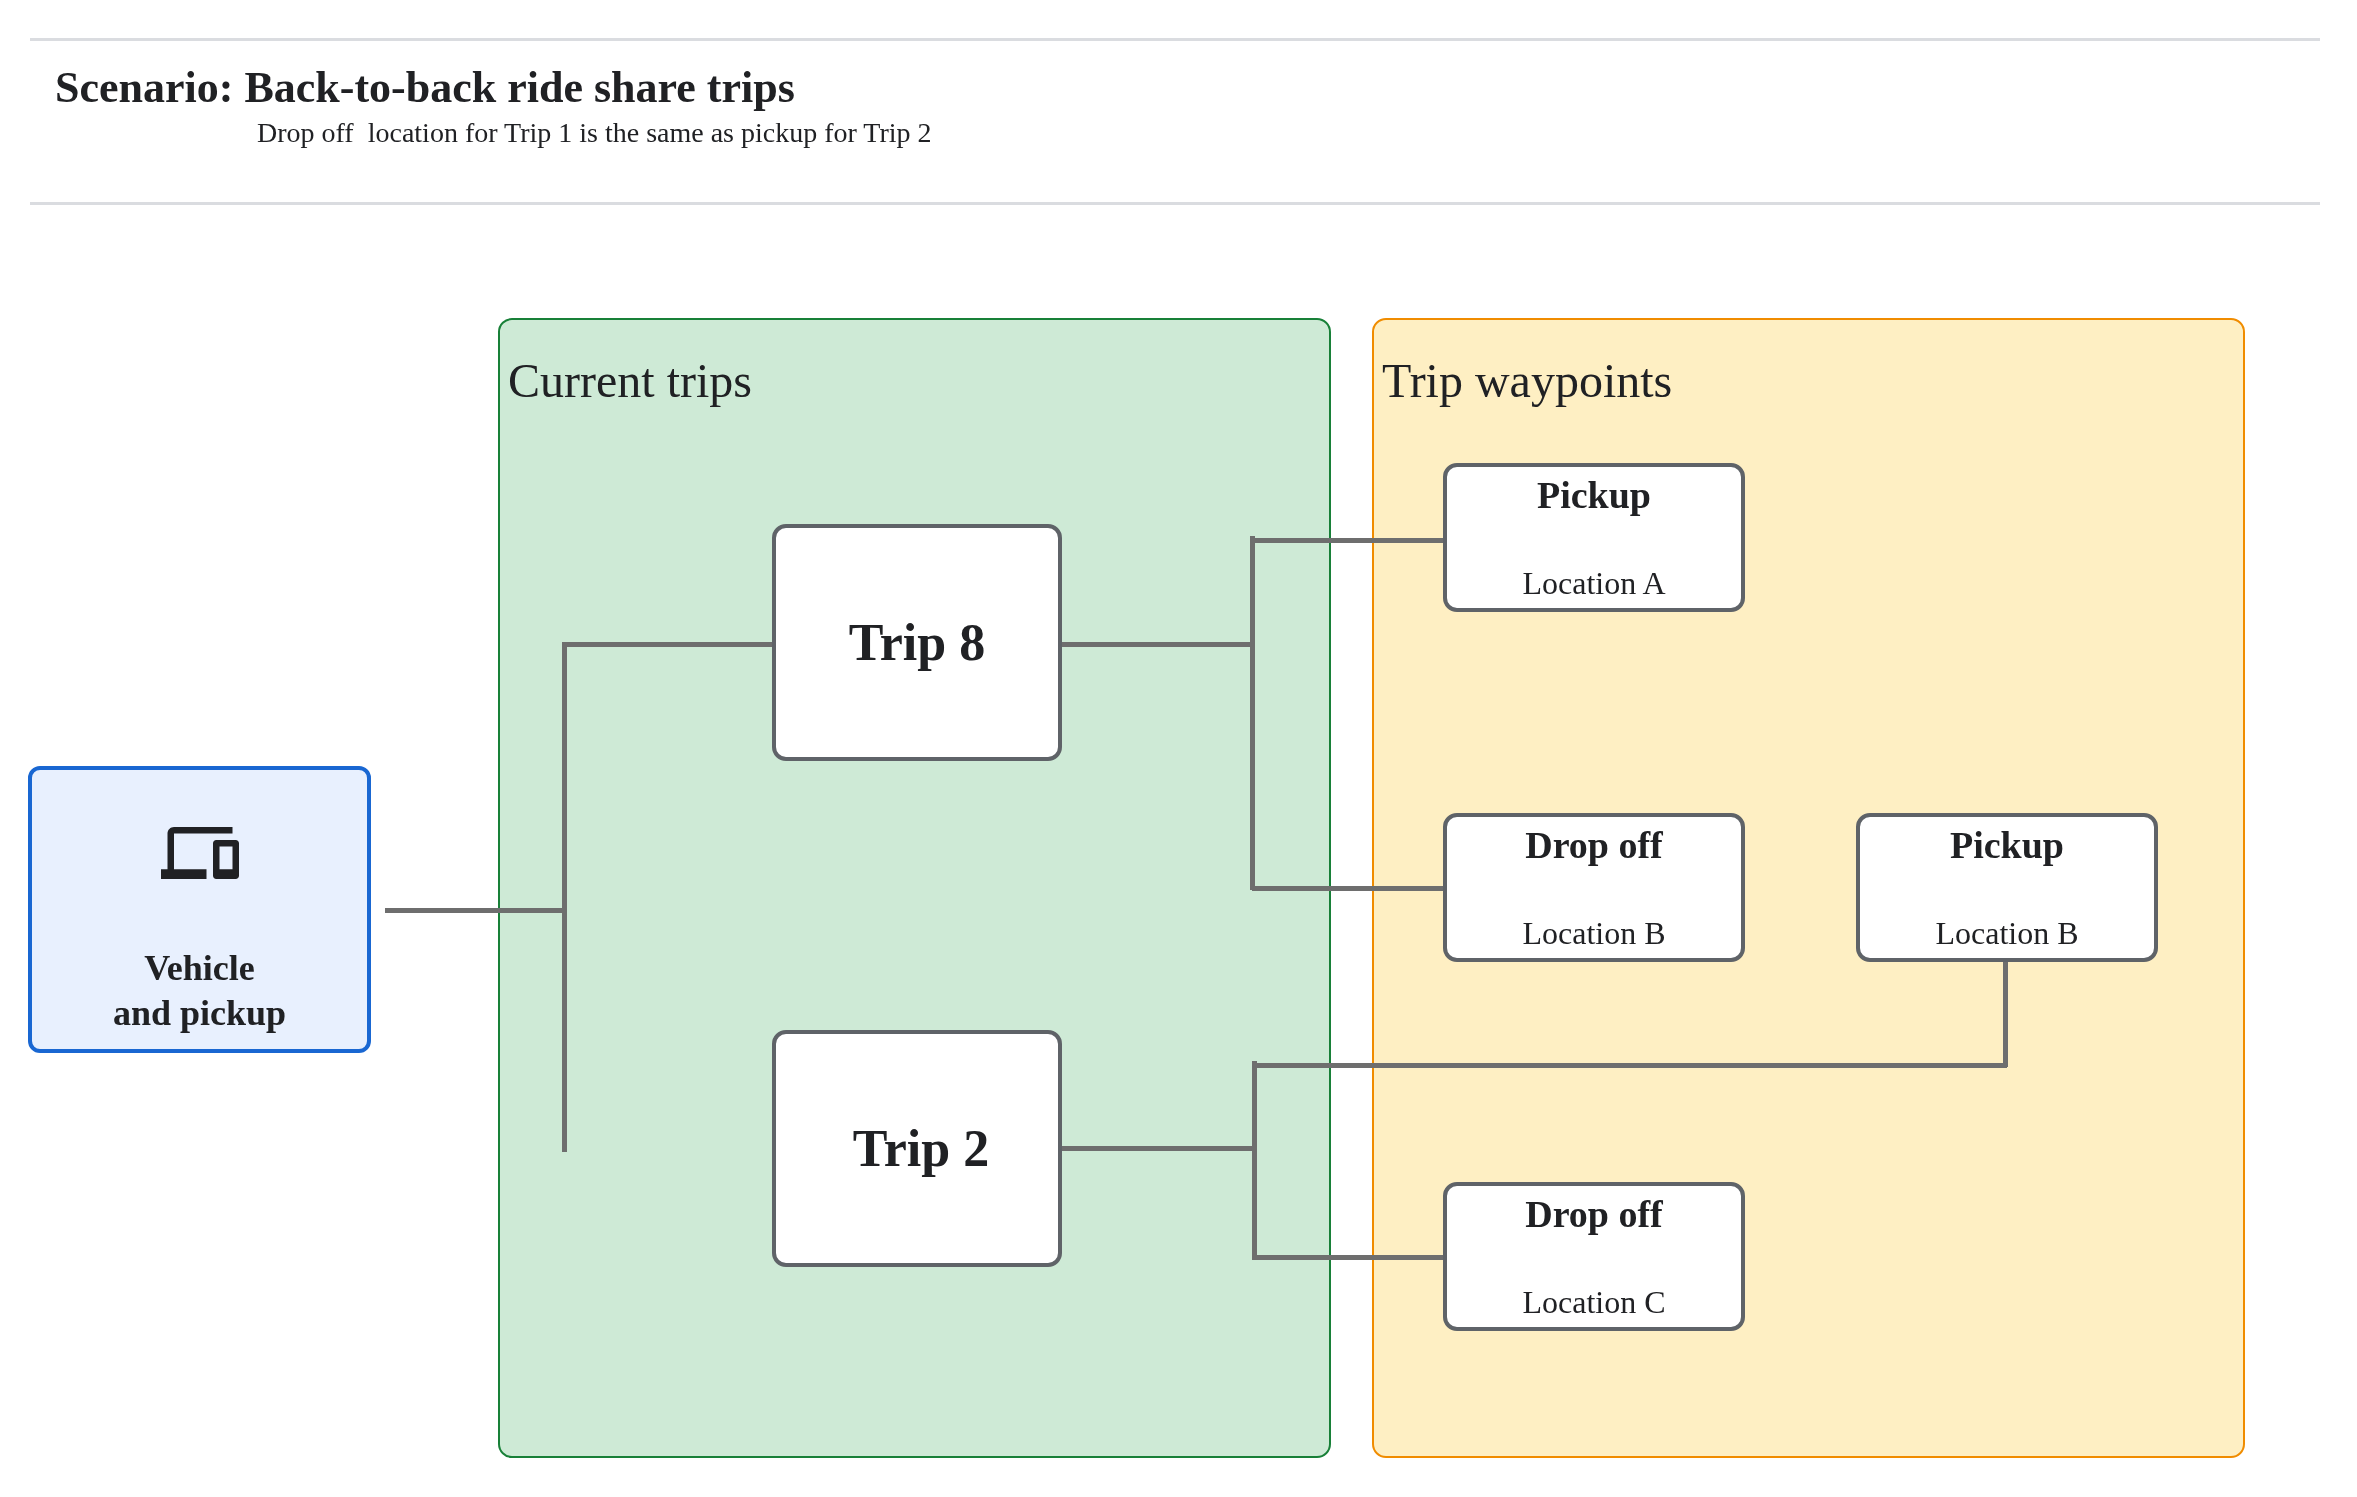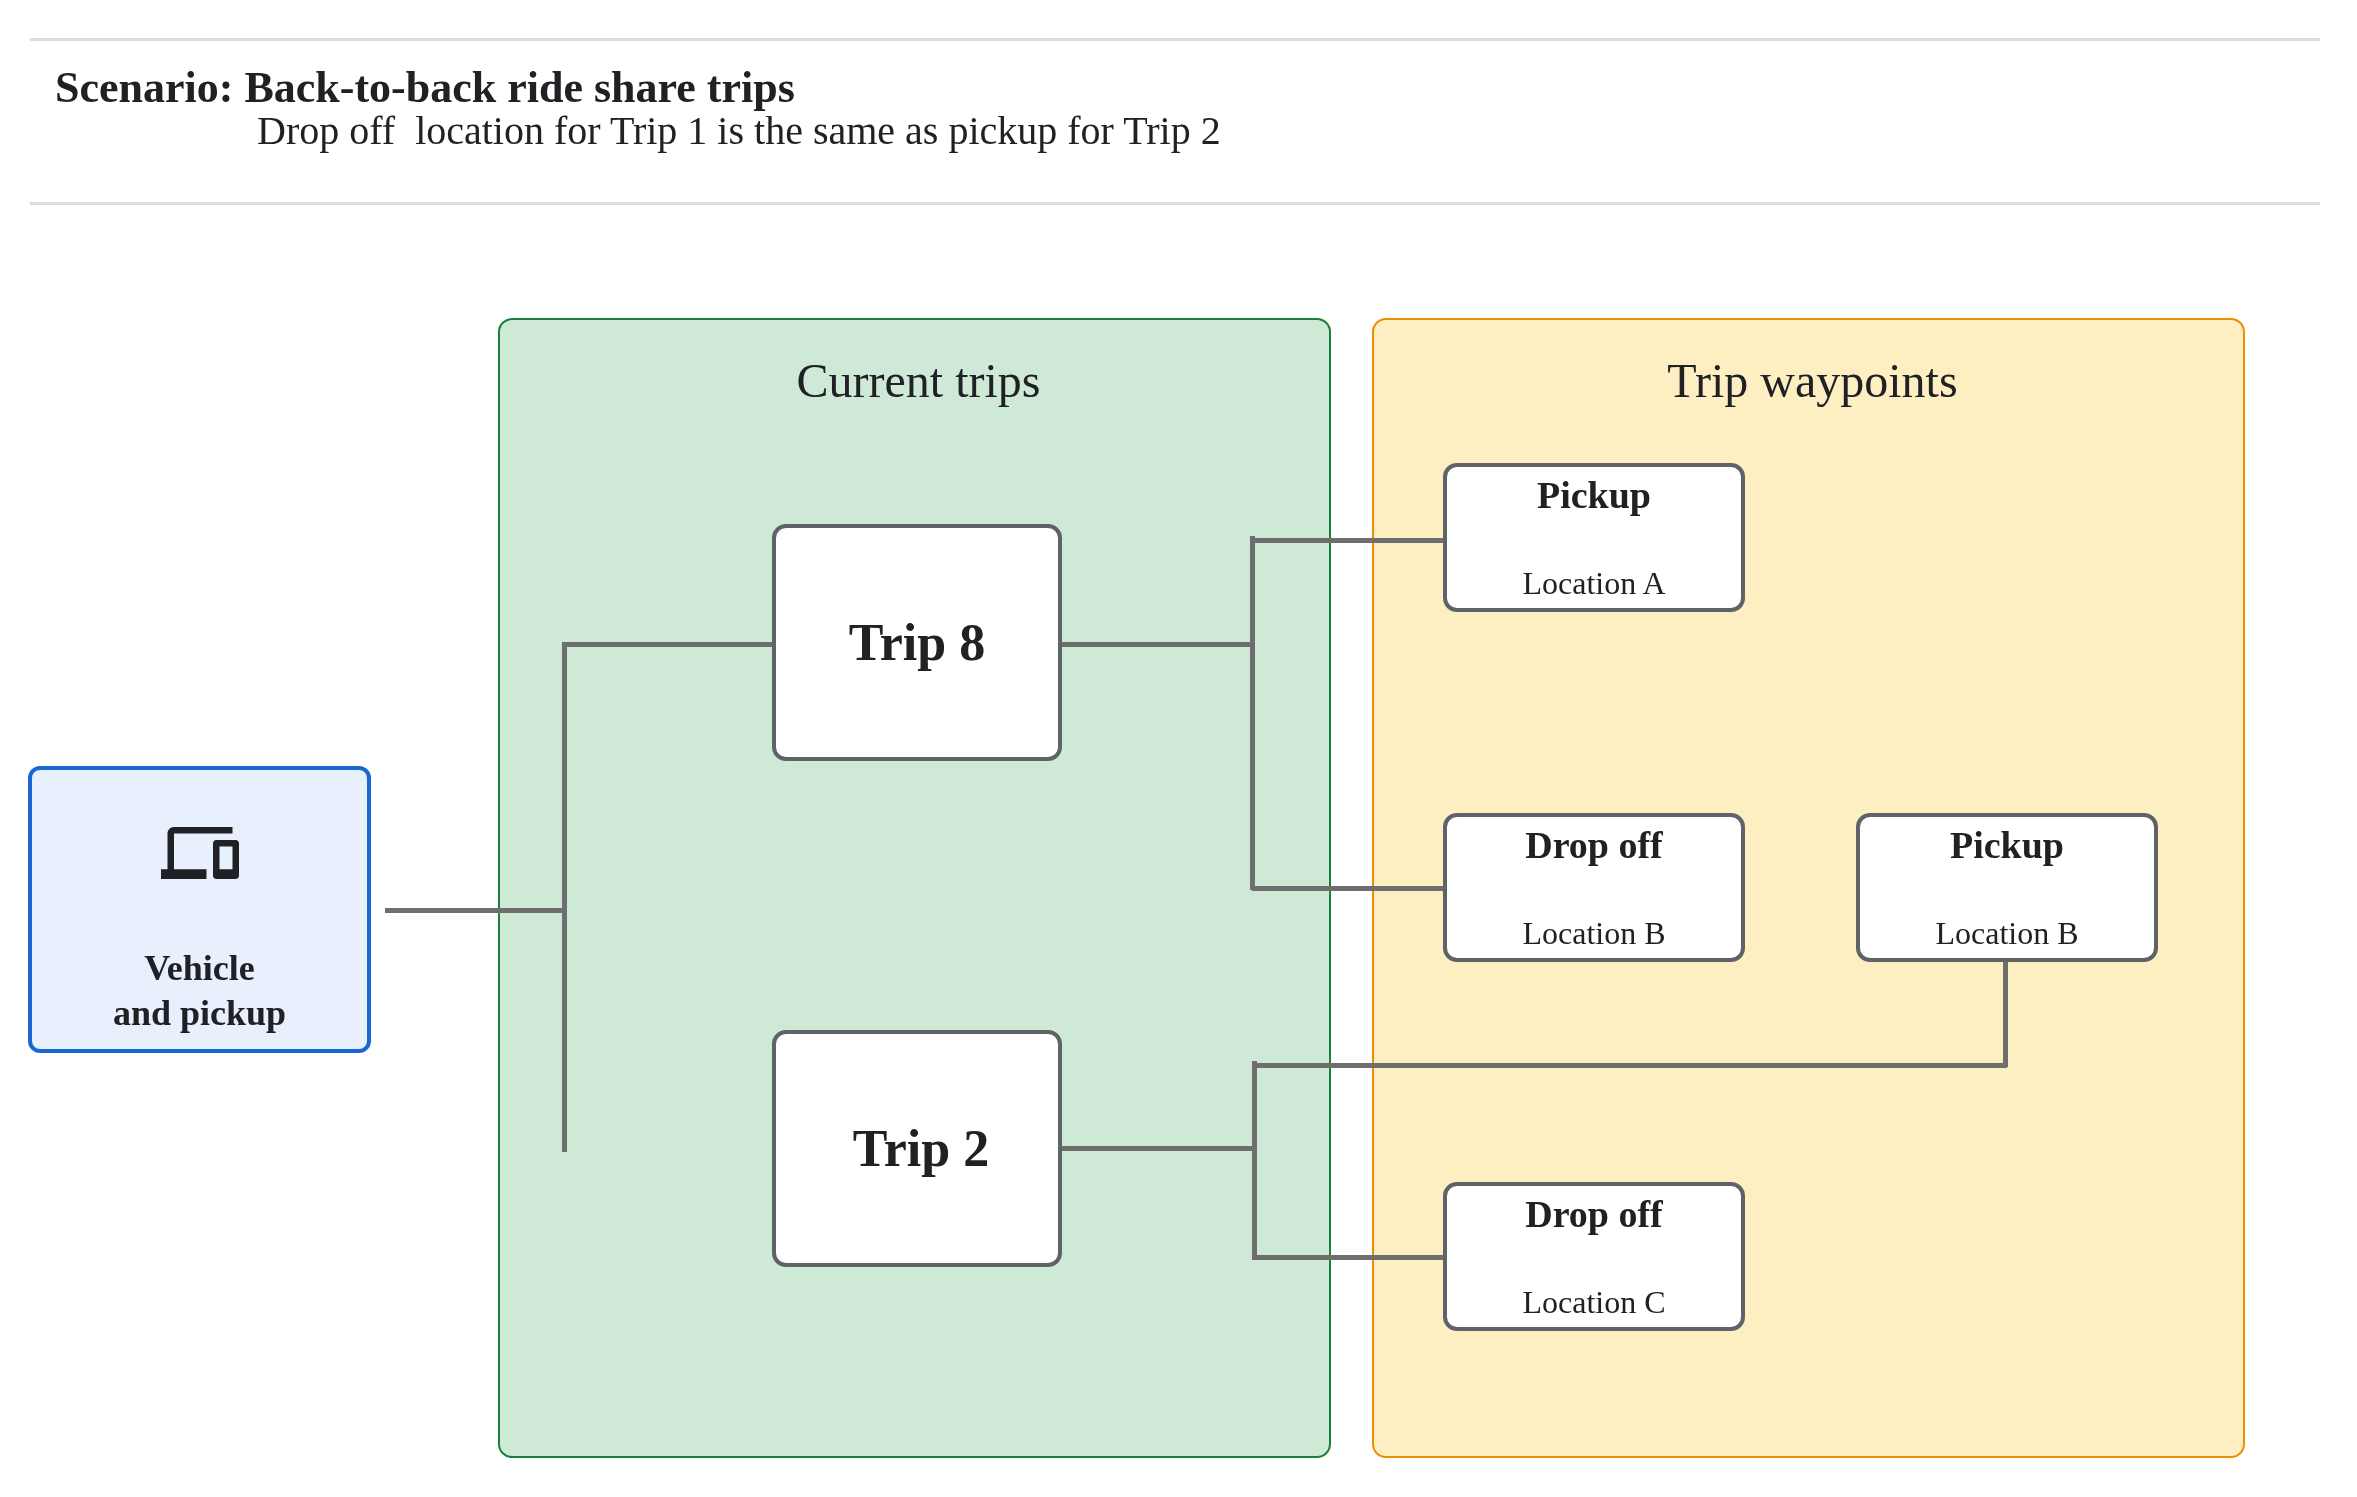--- a/index.html
+++ b/index.html
@@ -14,41 +14,41 @@
   .rule{
     position:absolute;left:30px;width:2290px;height:3px;
     background:var(--rule,#DADCE0);
   }
   .title{
     position:absolute;left:55px;top:64px;
     font-size:44px;font-weight:bold;line-height:1.1;
     white-space:pre;
   }
   .subtitle{
-    position:absolute;left:257px;top:109px;
-    font-size:40px;font-weight:normal;line-height:1.1;
+    position:absolute;left:257px;top:118px;
+    font-size:28px;font-weight:normal;line-height:1.1;
     white-space:pre;
   }
   .container-box{
     position:absolute;top:318px;height:1140px;
     border-radius:14px;box-sizing:border-box;
   }
   #current-trips-container{
     left:498px;width:833px;
     background:var(--trips-fill,#CEEAD6);
     border:2.5px solid var(--trips-border,#188038);
   }
   #trip-waypoints-container{
     left:1372px;width:873px;
     background:var(--waypoints-fill,#FEEFC3);
     border:2.5px solid var(--waypoints-border,#F08C00);
   }
   .container-title{
     position:absolute;left:8px;right:0;top:33px;
-    text-align:center;font-size:48px;font-weight:normal;
+    font-size:48px;font-weight:normal;
   }
   .connector{
     position:absolute;background:var(--connector,#6E6E6E);
   }
   .node{
     position:absolute;background:#ffffff;box-sizing:border-box;
     border:4px solid var(--node-border,#5F6368);border-radius:14px;
     display:flex;flex-direction:column;align-items:center;justify-content:center;
   }
   .trip-node{

